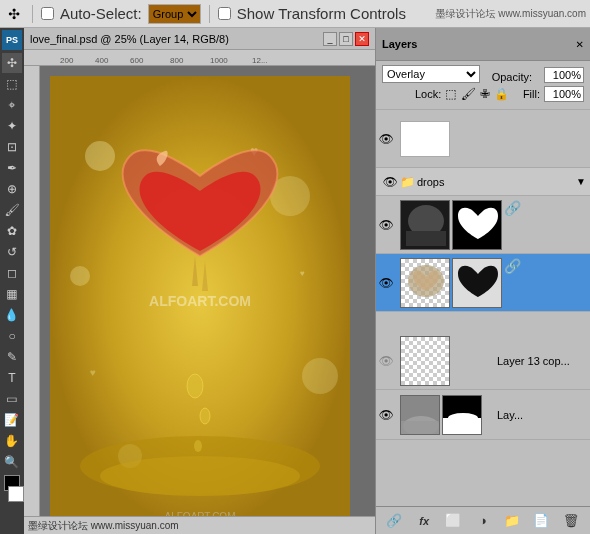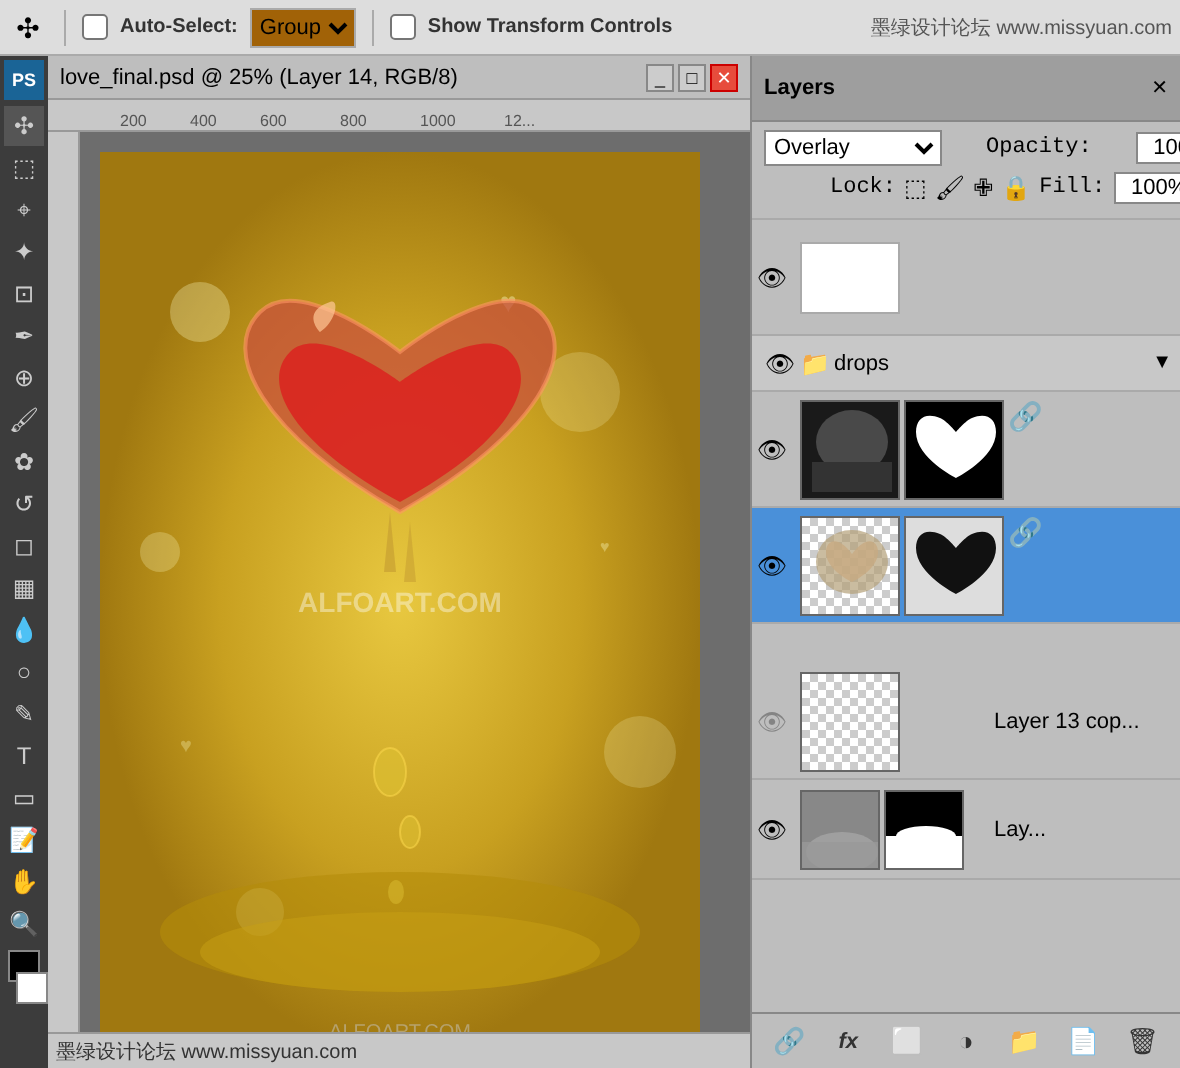--- a/index.html
+++ b/index.html
@@ -11,21 +11,21 @@
       background: #ddd;
       border-bottom: 1px solid #aaa;
       display: flex;
       align-items: center;
       padding: 0 4px;
       gap: 6px;
     }
     .toolbar-icon { width: 20px; height: 20px; display: flex; align-items: center; justify-content: center; font-size: 14px; }
     .toolbar-separator { width: 1px; height: 18px; background: #aaa; margin: 0 2px; }
     .toolbar-select { height: 20px; font-size: 11px; border: 1px solid #aaa; background: #a16207; }
-    .toolbar-text { font-size: 10px; color: #333; font-weight: bold; }
+    .toolbar-text { font-size: 15px; color: #333; }
     .toolbar-right { margin-left: auto; font-size: 10px; color: #555; }
 
     
     .main-area { display: flex; height: 506px; }
 
     
     .left-toolbar {
       width: 24px;
       background: #3c3c3c;
       display: flex;
@@ -159,29 +159,29 @@
       border-bottom: 1px solid #888;
     }
     .panel-title { font-size: 11px; font-weight: bold; color: #000; }
     .panel-close { margin-left: auto; font-size: 10px; cursor: pointer; }
 
     .panel-controls {
       padding: 4px 6px;
       background: #bebebe;
       border-bottom: 1px solid #aaa;
     }
-    .panel-row { display: flex; align-items: center; gap: 22px; margin-bottom: 3px; }
+    .panel-row { display: flex; align-items: flex-end; gap: 12px; margin-bottom: 3px; }
     .blend-select {
       flex: 1;
       height: 18px;
       font-size: 11px;
       border: 1px solid #888;
       background: #fff;
     }
-    .label { font-size: 11px; color: #000; font-family: Liberation Mono, monospace; }
+    .label { font-size: 11px; color: #000; }
     .value-input {
       width: 40px;
       height: 16px;
       font-size: 11px;
       border: 1px solid #888;
       background: #fff;
       text-align: right;
       padding-right: 2px;
     }
     .lock-row { display: flex; align-items: center; gap: 4px; padding-left: 33px; }

